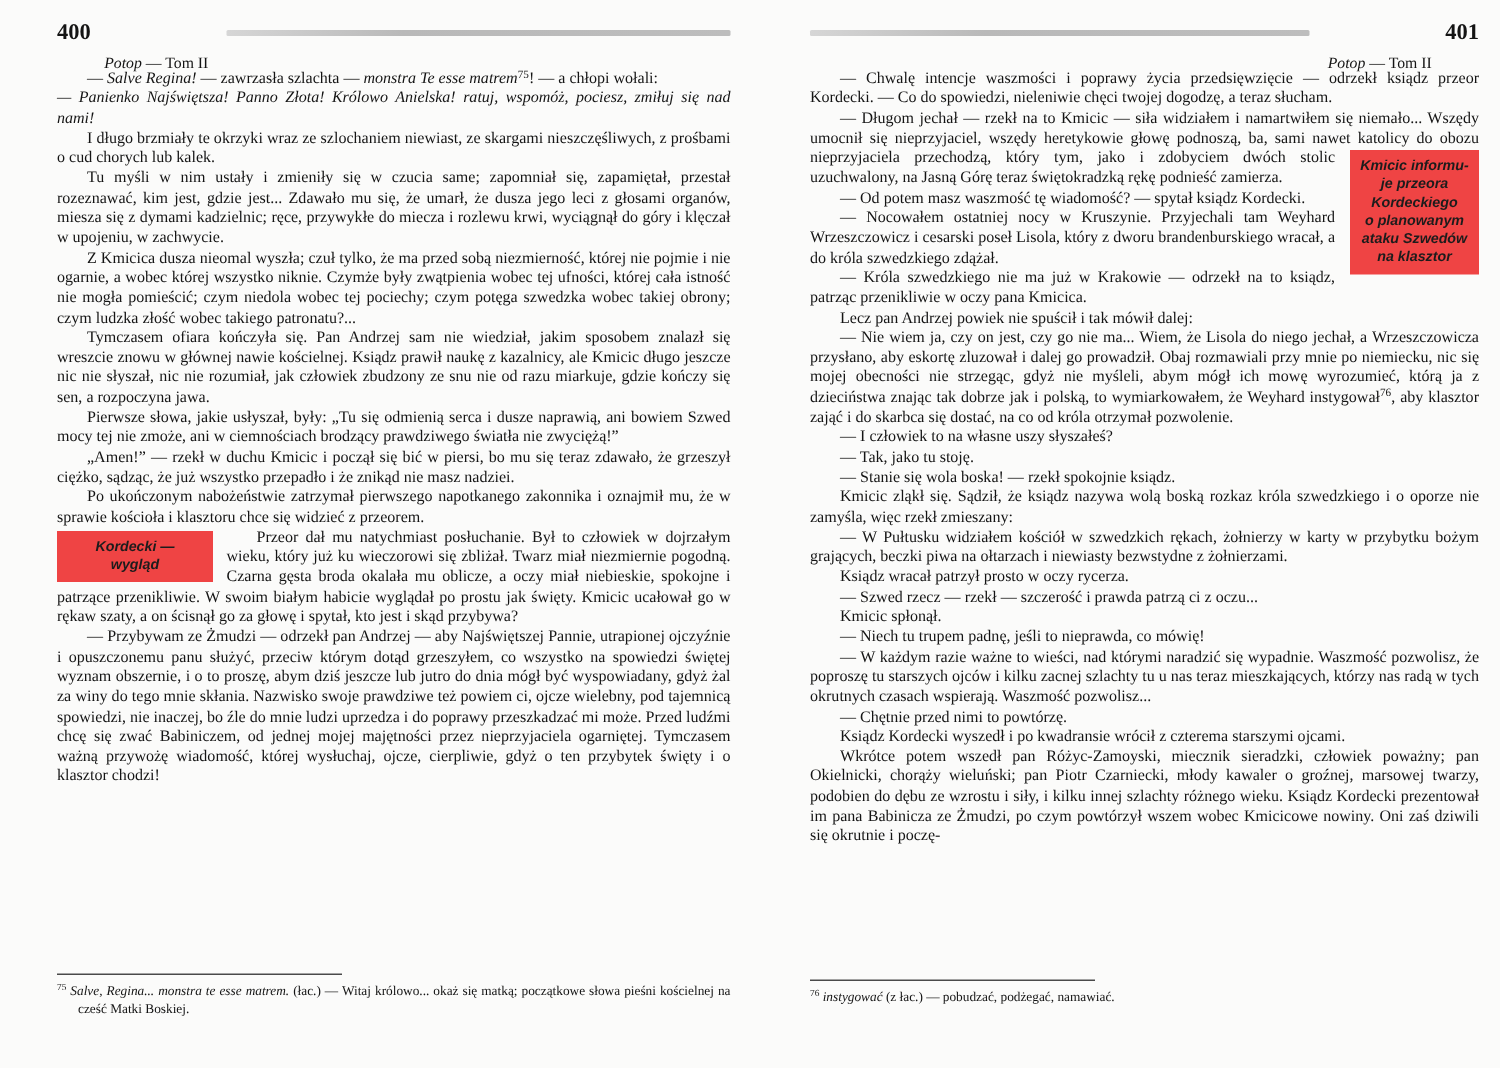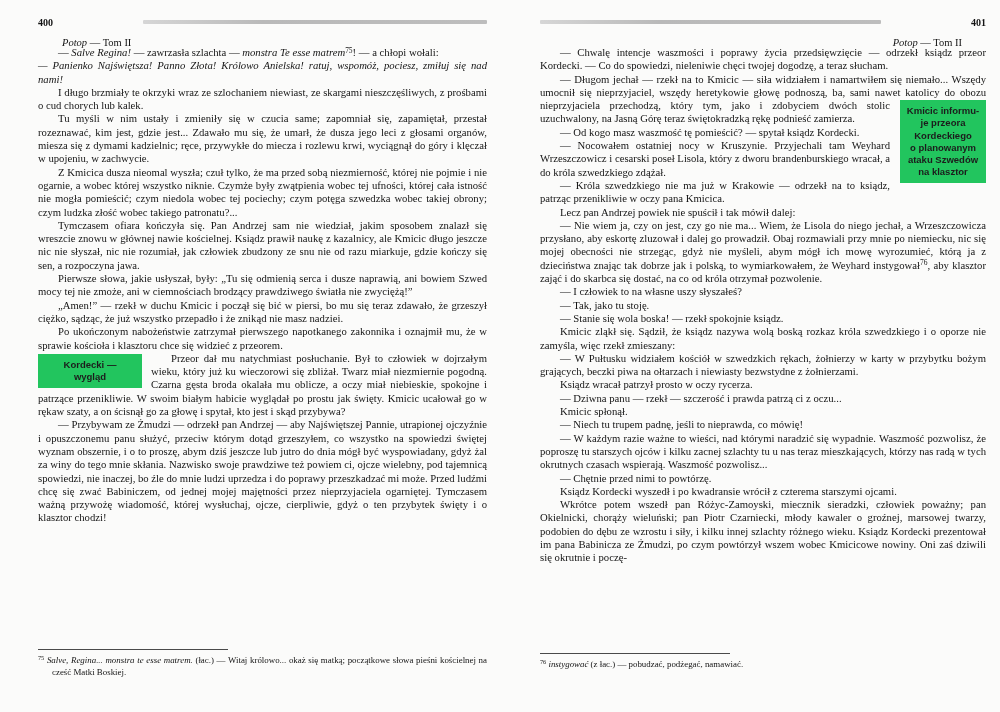--- a/index.html
+++ b/index.html
@@ -17,21 +17,21 @@
   .page { position: absolute; top: 15px; height: 690px; }
   .page-left  { left: 38px;  width: 449px; }
   .page-right { left: 540px; width: 446px; }
 
   .page-header {
     display: flex;
     align-items: center;
     height: 14px;
     margin-bottom: 17px;
   }
-  .pnum  { font-weight: bold; font-size: 10px; }
+  .pnum  { font-weight: bold; font-size: 15px; }
   .rtitle { font-size: 10.5px; white-space: pre; margin-top: 40px; }
   .rtitle em { font-style: italic; }
   .page-left  .pnum   { margin-right: 9px; }
   .page-left  .rtitle { margin-right: 12px; }
   .page-right .rtitle { margin-left: 12px; }
   .page-right .pnum   { margin-left: 9px; }
   .hbar {
     flex: 1;
     height: 4px;
     align-self: center;
@@ -50,29 +50,30 @@
   sup.fnmark {
     font-size: 70%;
     line-height: 0;
     position: relative;
     top: -0.45em;
     vertical-align: baseline;
   }
 
   .margin-note {
     display: block;
-    background: #22c55e;
+    background: #ef4444;
     font-family: "Liberation Sans", sans-serif;
     font-weight: bold;
     font-size: 9.5px;
     line-height: 12.2px;
     text-align: center;
     text-indent: 0;
     color: #1c1c1c;
     padding: 5px 3px;
+    font-style: italic;
   }
   .note-left  { float: left;  width: 98px; margin: 2px 9px 3px 0; }
   .note-right { float: right; width: 80px; margin: 1px 0 3px 10px; }
 
   .footnotes { position: absolute; left: 0; right: 0; }
   .page-left  .footnotes { top: 634px; }
   .page-right .footnotes { top: 638px; }
   .fn-rule {
     width: 190px;
     height: 0;
@@ -121,32 +122,32 @@
 
   <div class="page page-right">
     <div class="page-header">
       <span class="hbar"></span>
       <span class="rtitle"><em>Potop</em><span> — Tom II</span></span>
       <span class="pnum">401</span>
     </div>
     <div class="page-body" id="body-right">
         <p class="para">— Chwalę intencje waszmości i poprawy życia przedsięwzięcie — odrzekł ksiądz przeor Kordecki. — Co do spowiedzi, nieleniwie chęci twojej dogodzę, a teraz słucham.</p>
         <p class="para">— Długom jechał — rzekł na to Kmicic — siła widziałem i namartwiłem się niemało... Wszędy umocnił się nieprzyjaciel, wszędy heretykowie głowę podnoszą, ba, sami nawet katolicy do obozu nieprzyjaciela przechodzą, który tym, jako i zdobyciem dwóch <span class="margin-note note-right">Kmicic informu-<br>je przeora<br>Kordeckiego<br>o planowanym<br>ataku Szwedów<br>na klasztor</span>stolic uzuchwalony, na Jasną Górę teraz świętokradzką rękę podnieść zamierza.</p>
-        <p class="para">— Od kogo masz waszmość tę pomieścić? — spytał ksiądz Kordecki.</p>
+        <p class="para">— Od potem masz waszmość tę wiadomość? — spytał ksiądz Kordecki.</p>
         <p class="para">— Nocowałem ostatniej nocy w Kruszynie. Przyjechali tam Weyhard Wrzeszczowicz i cesarski poseł Lisola, który z dworu brandenburskiego wracał, a do króla szwedzkiego zdążał.</p>
         <p class="para">— Króla szwedzkiego nie ma już w Krakowie — odrzekł na to ksiądz, patrząc przenikliwie w oczy pana Kmicica.</p>
         <p class="para">Lecz pan Andrzej powiek nie spuścił i tak mówił dalej:</p>
         <p class="para">— Nie wiem ja, czy on jest, czy go nie ma... Wiem, że Lisola do niego jechał, a Wrzeszczowicza przysłano, aby eskortę zluzował i dalej go prowadził. Obaj rozmawiali przy mnie po niemiecku, nic się mojej obecności nie strzegąc, gdyż nie myśleli, abym mógł ich mowę wyrozumieć, którą ja z dzieciństwa znając tak dobrze jak i polską, to wymiarkowałem, że Weyhard instygował<sup class="fnmark">76</sup>, aby klasztor zająć i do skarbca się dostać, na co od króla otrzymał pozwolenie.</p>
         <p class="para">— I człowiek to na własne uszy słyszałeś?</p>
         <p class="para">— Tak, jako tu stoję.</p>
         <p class="para">— Stanie się wola boska! — rzekł spokojnie ksiądz.</p>
         <p class="para">Kmicic zląkł się. Sądził, że ksiądz nazywa wolą boską rozkaz króla szwedzkiego i o oporze nie zamyśla, więc rzekł zmieszany:</p>
         <p class="para">— W Pułtusku widziałem kościół w szwedzkich rękach, żołnierzy w karty w przybytku bożym grających, beczki piwa na ołtarzach i niewiasty bezwstydne z żołnierzami.</p>
         <p class="para">Ksiądz wracał patrzył prosto w oczy rycerza.</p>
-        <p class="para">— Dziwna panu — rzekł — szczerość i prawda patrzą ci z oczu...</p>
+        <p class="para">— Szwed rzecz — rzekł — szczerość i prawda patrzą ci z oczu...</p>
         <p class="para">Kmicic spłonął.</p>
         <p class="para">— Niech tu trupem padnę, jeśli to nieprawda, co mówię!</p>
         <p class="para">— W każdym razie ważne to wieści, nad którymi naradzić się wypadnie. Waszmość pozwolisz, że poproszę tu starszych ojców i kilku zacnej szlachty tu u nas teraz mieszkających, którzy nas radą w tych okrutnych czasach wspierają. Waszmość pozwolisz...</p>
         <p class="para">— Chętnie przed nimi to powtórzę.</p>
         <p class="para">Ksiądz Kordecki wyszedł i po kwadransie wrócił z czterema starszymi ojcami.</p>
         <p class="para">Wkrótce potem wszedł pan Różyc-Zamoyski, miecznik sieradzki, człowiek poważny; pan Okielnicki, chorąży wieluński; pan Piotr Czarniecki, młody kawaler o groźnej, marsowej twarzy, podobien do dębu ze wzrostu i siły, i kilku innej szlachty różnego wieku. Ksiądz Kordecki prezentował im pana Babinicza ze Żmudzi, po czym powtórzył wszem wobec Kmicicowe nowiny. Oni zaś dziwili się okrutnie i poczę-</p>
       </div>
     <div class="footnotes">
       <div class="fn-rule"></div>
       <p class="footnote" id="fn-right"><sup class="fnmark">76</sup> <em>instygować</em> (z łac.) — pobudzać, podżegać, namawiać.</p>

